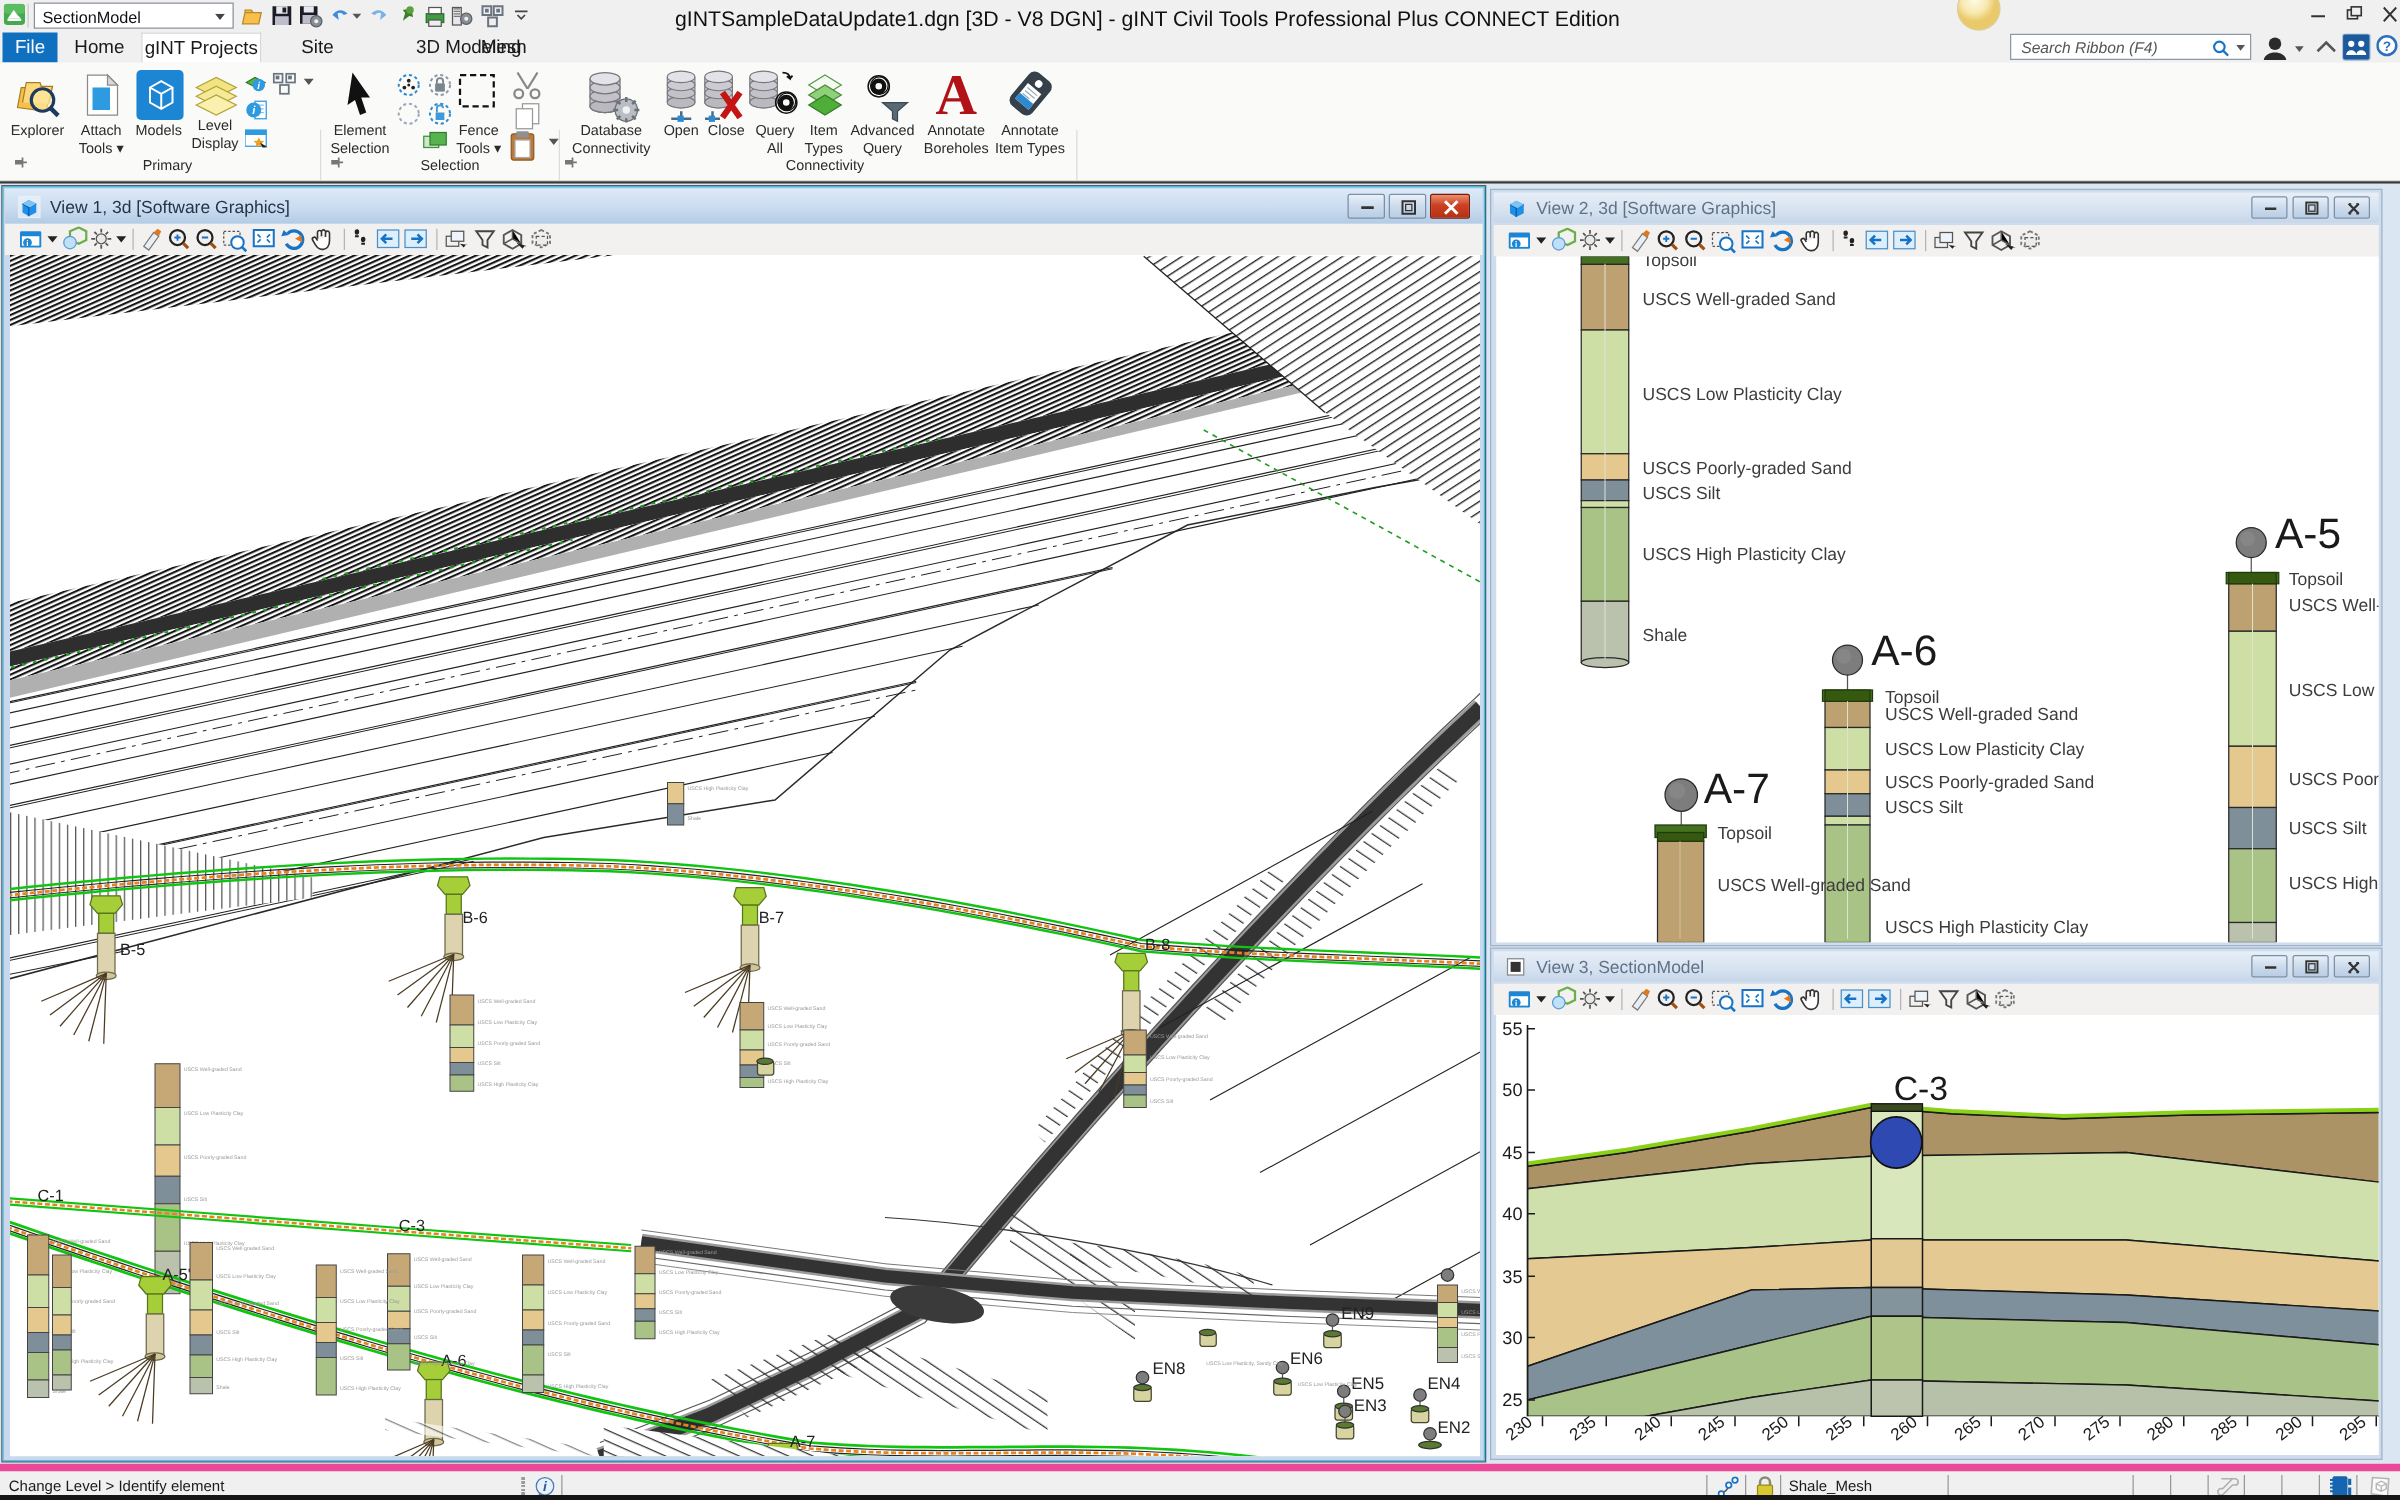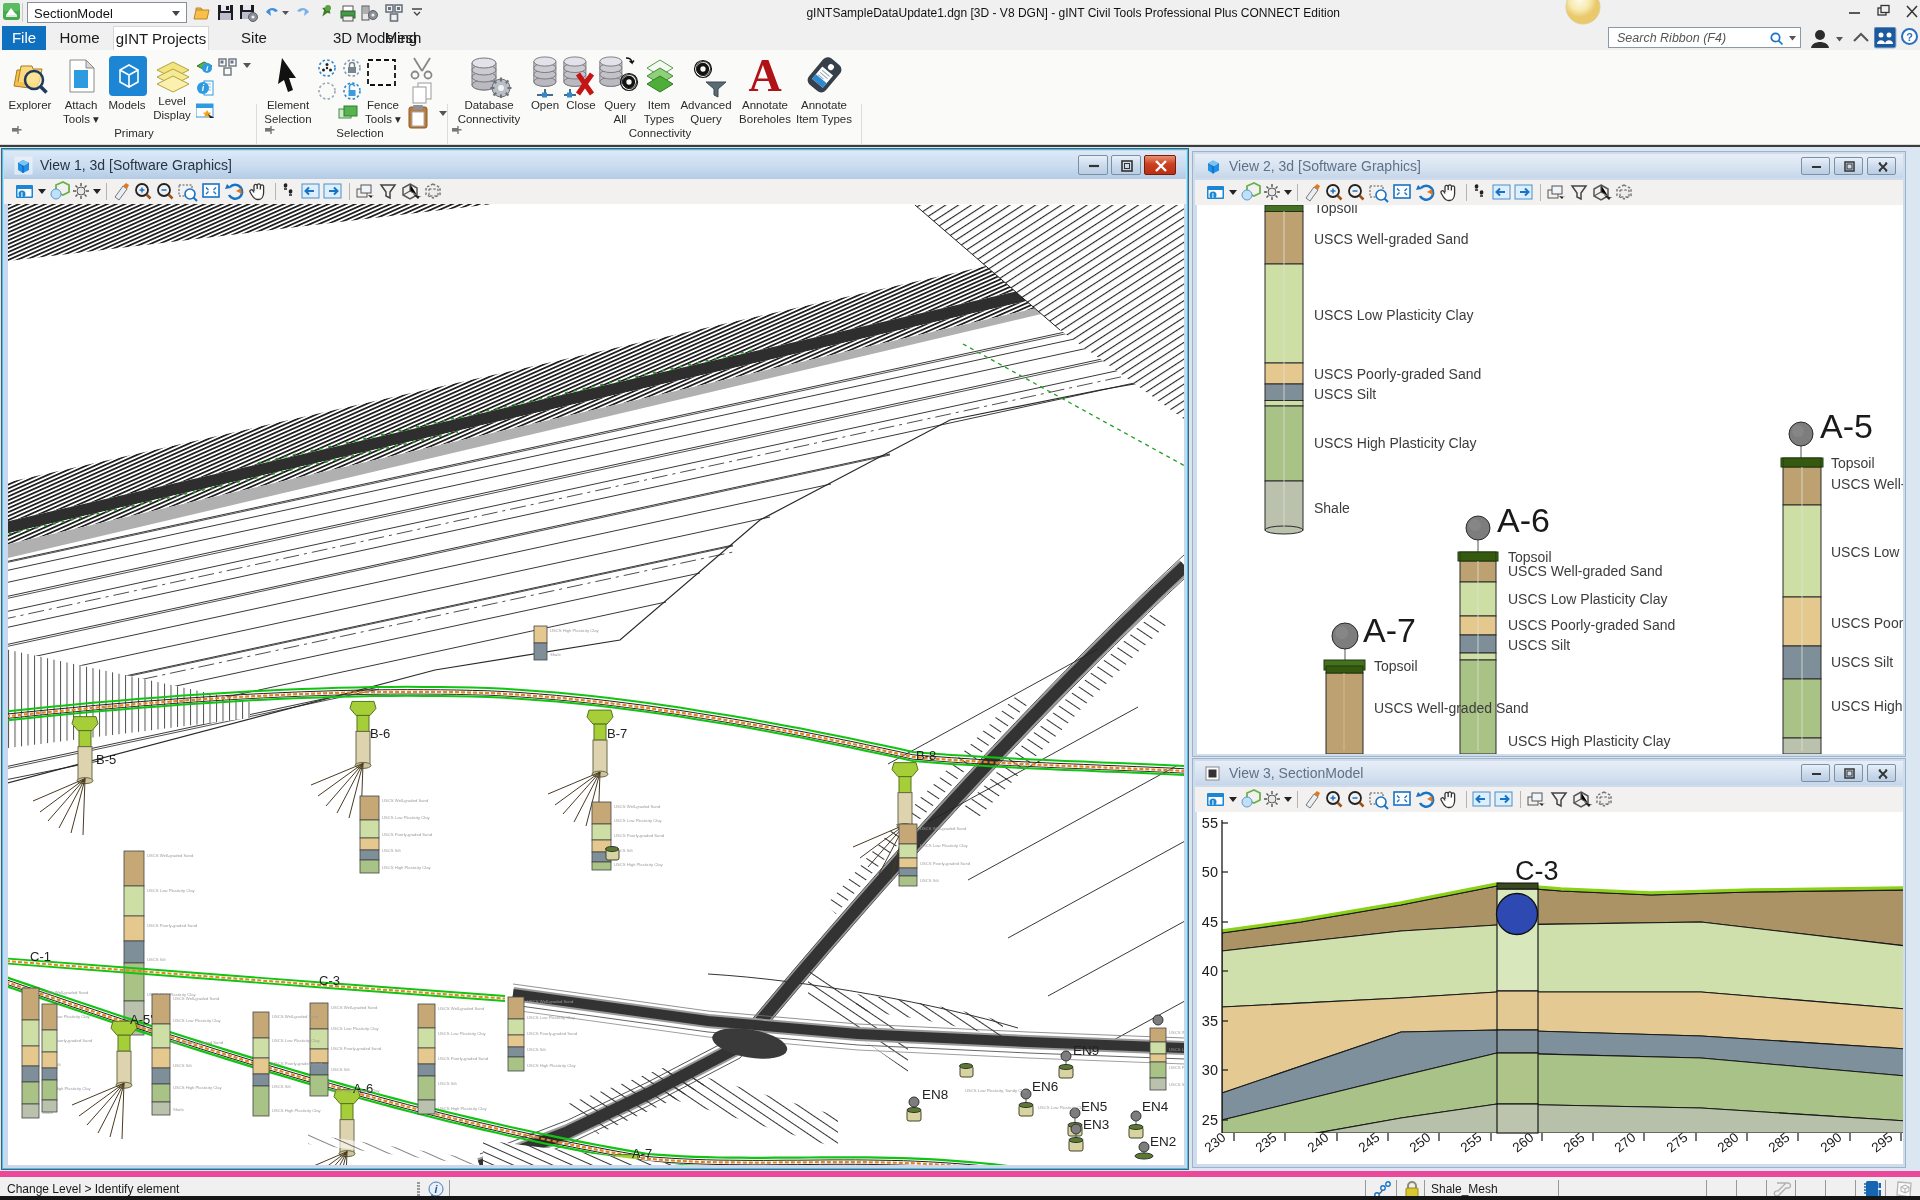--- a/index.html
+++ b/index.html
@@ -90,21 +90,21 @@
     <svg class="abs" style="left:384px;top:3px" width="20" height="20">
       <rect x="2" y="2" width="7" height="7" fill="none" stroke="#6a7480" stroke-width="1.6"></rect>
       <rect x="11" y="2" width="7" height="7" fill="none" stroke="#6a7480" stroke-width="1.6"></rect>
       <rect x="6.5" y="11" width="7" height="7" fill="none" stroke="#6a7480" stroke-width="1.6"></rect>
       <rect x="4" y="4" width="3" height="3" fill="#6a7480"></rect>
       <rect x="13" y="4" width="3" height="3" fill="#6a7480"></rect>
     </svg>
     <svg class="abs" style="left:409px;top:3px" width="20" height="20">
       <path d="M3 6 h10 M5 9 l3 3 l3 -3" stroke="#444" stroke-width="1.4" fill="none"></path>
     </svg>
-    <div class="abs" style="left:540px;top:6px;width:800px;text-align:right;font-size:12px;color:#111">gINTSampleDataUpdate1.dgn [3D - V8 DGN] - gINT Civil Tools Professional Plus CONNECT Edition</div>
+    <div class="abs" style="left:540px;top:6px;width:800px;text-align:left;font-size:17px;color:#111">gINTSampleDataUpdate1.dgn [3D - V8 DGN] - gINT Civil Tools Professional Plus CONNECT Edition</div>
     <svg class="abs" style="left:1562px;top:0px" width="42" height="26">
       <defs>
         <radialGradient id="yb" cx="40%" cy="30%">
           <stop offset="0%" stop-color="#fefbe8"></stop>
           <stop offset="60%" stop-color="#f7e9b0"></stop>
           <stop offset="100%" stop-color="#e9c96a"></stop>
         </radialGradient>
         <pattern id="patA" width="9" height="9" patternUnits="userSpaceOnUse" patternTransform="rotate(-56)">
           <rect width="9" height="9" fill="#fff" fill-opacity="0"></rect>
           <rect width="1" height="9" fill="#333"></rect>

